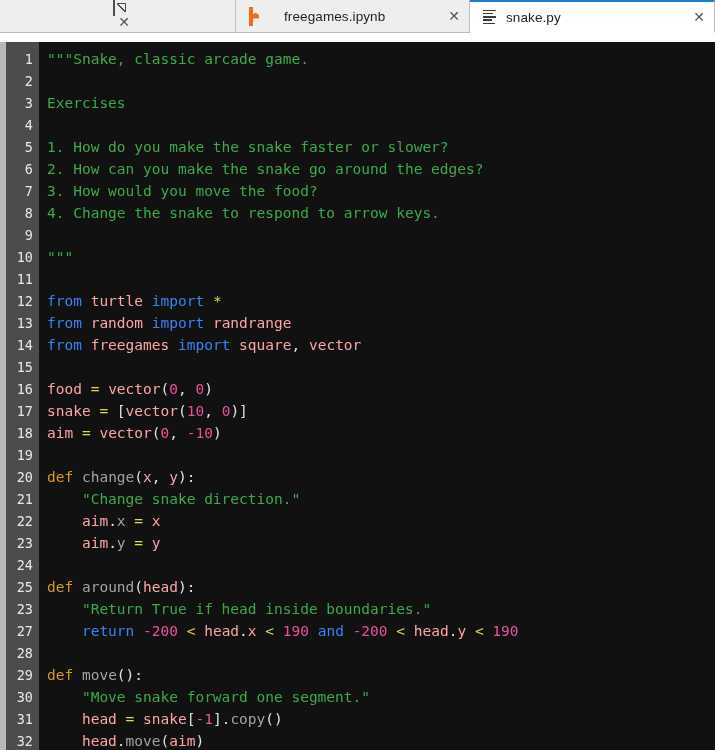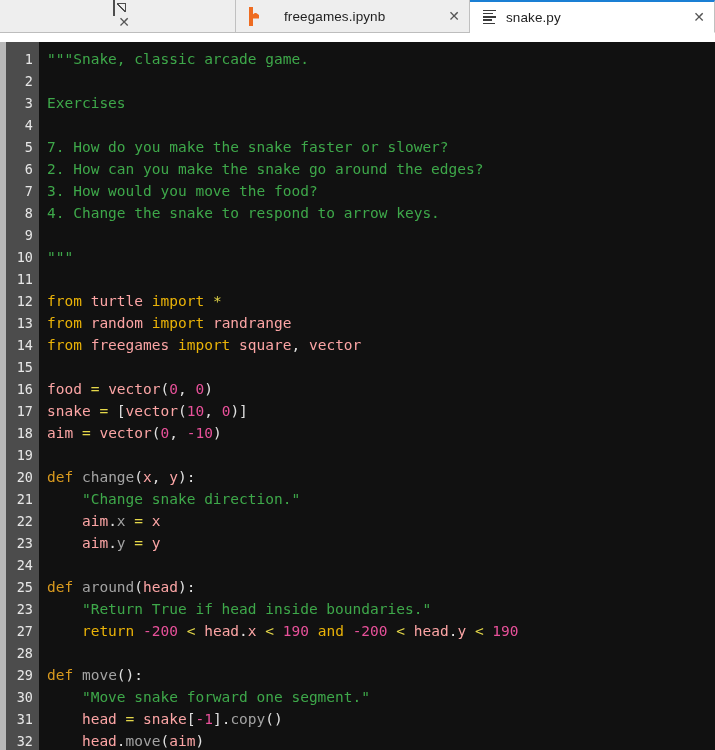--- a/index.html
+++ b/index.html
@@ -170,21 +170,21 @@
     line-height: 22px;
     white-space: pre;
     font-family: "DejaVu Sans Mono", monospace;
     font-size: 14.5px;
     color: #d6d6d6;
   }
 
   
   .t-str  { color: #3ea84a; }
   .t-doc  { color: #3ea84a; }
-  .t-kw   { color: #eab308; margin-top: 36px; }
+  .t-kw   { color: #3b82f6; margin-top: 36px; }
   .t-def  { color: #d99a1e; text-align: right; }
   .t-fn   { color: #a3a3a3; }
   .t-var  { color: #fca5a5; }
   .t-num  { color: #e8519a; }
   .t-op   { color: #e5d84a; }
   .t-pun  { color: #e0e0e0; }
   .t-plain{ color: #e0e0e0; }
 </style>
 </head>
 <body>
@@ -251,21 +251,21 @@
       <div class="ln">29</div>
       <div class="ln">30</div>
       <div class="ln">31</div>
       <div class="ln">32</div>
     </div>
   <div id="code">
       <div class="cl"><span class="t-doc">"""Snake, classic arcade game.</span></div>
       <div class="cl">&nbsp;</div>
       <div class="cl"><span class="t-doc">Exercises</span></div>
       <div class="cl">&nbsp;</div>
-      <div class="cl"><span class="t-doc">7. How do you make the snake faster or slower?</span></div>
+      <div class="cl"><span class="t-doc">1. How do you make the snake faster or slower?</span></div>
       <div class="cl"><span class="t-doc">2. How can you make the snake go around the edges?</span></div>
       <div class="cl"><span class="t-doc">3. How would you move the food?</span></div>
       <div class="cl"><span class="t-doc">4. Change the snake to respond to arrow keys.</span></div>
       <div class="cl">&nbsp;</div>
       <div class="cl"><span class="t-doc">"""</span></div>
       <div class="cl">&nbsp;</div>
       <div class="cl"><span class="t-kw">from</span><span class="t-plain"> </span><span class="t-var">turtle</span><span class="t-plain"> </span><span class="t-kw">import</span><span class="t-plain"> </span><span class="t-op">*</span></div>
       <div class="cl"><span class="t-kw">from</span><span class="t-plain"> </span><span class="t-var">random</span><span class="t-plain"> </span><span class="t-kw">import</span><span class="t-plain"> </span><span class="t-var">randrange</span></div>
       <div class="cl"><span class="t-kw">from</span><span class="t-plain"> </span><span class="t-var">freegames</span><span class="t-plain"> </span><span class="t-kw">import</span><span class="t-plain"> </span><span class="t-var">square</span><span class="t-pun">, </span><span class="t-var">vector</span></div>
       <div class="cl">&nbsp;</div>

